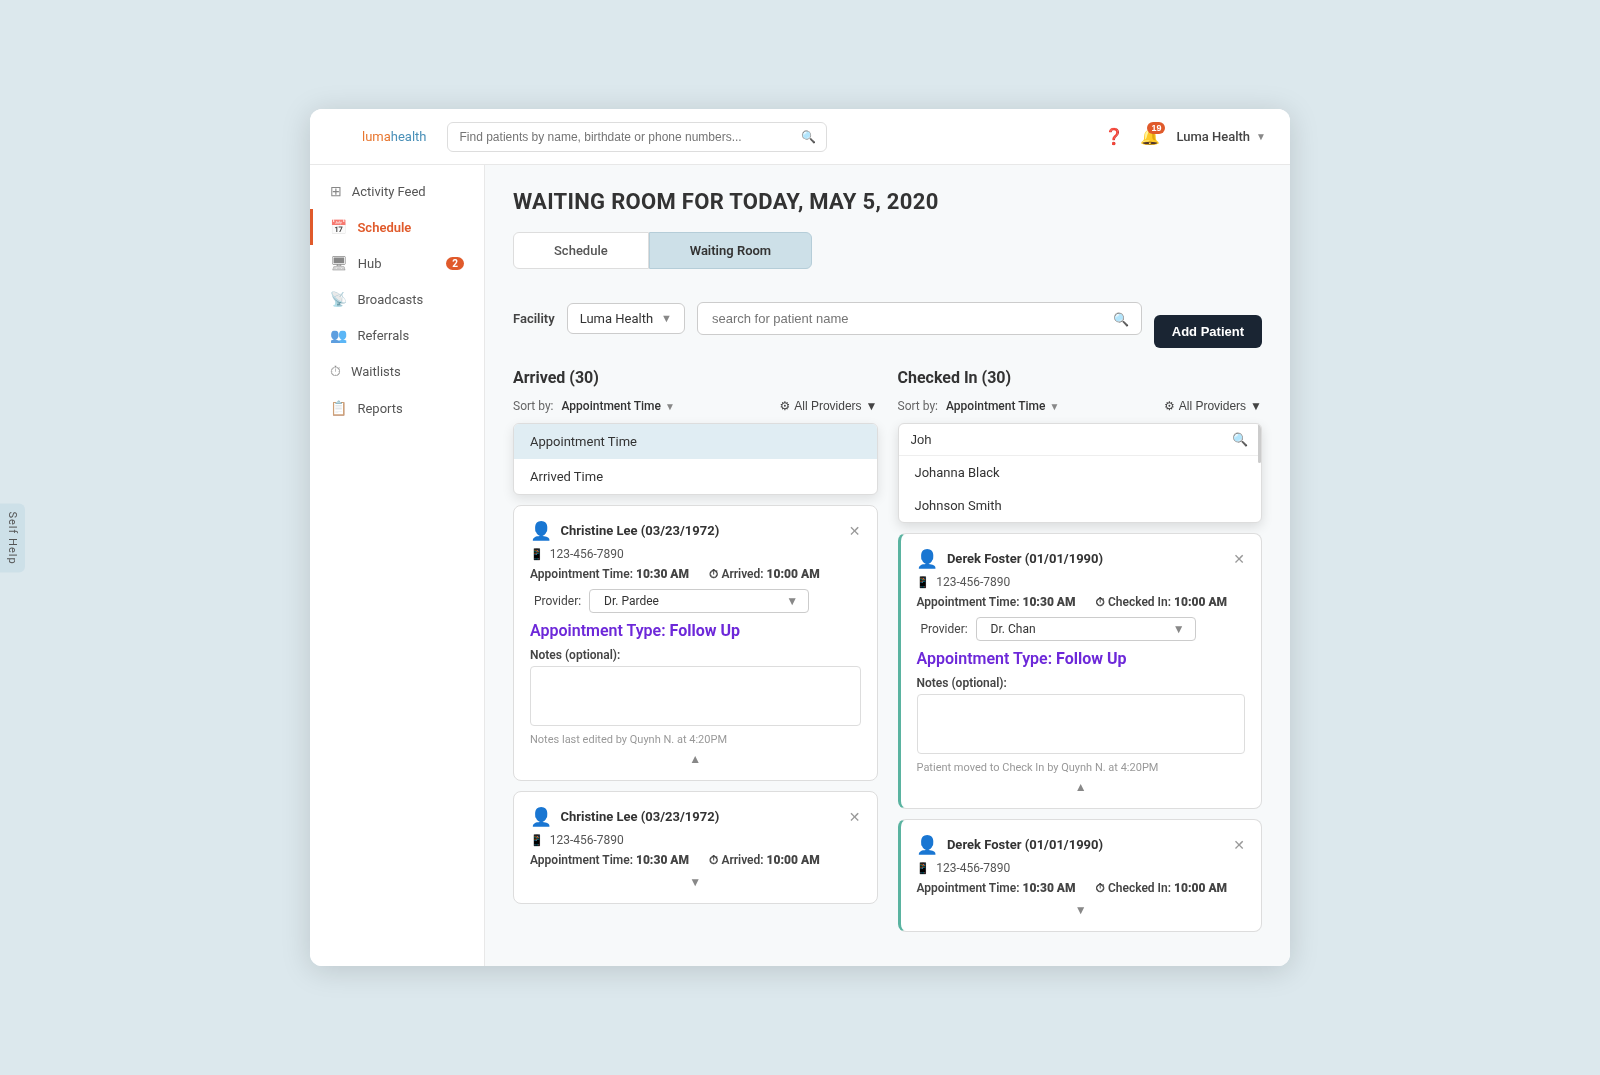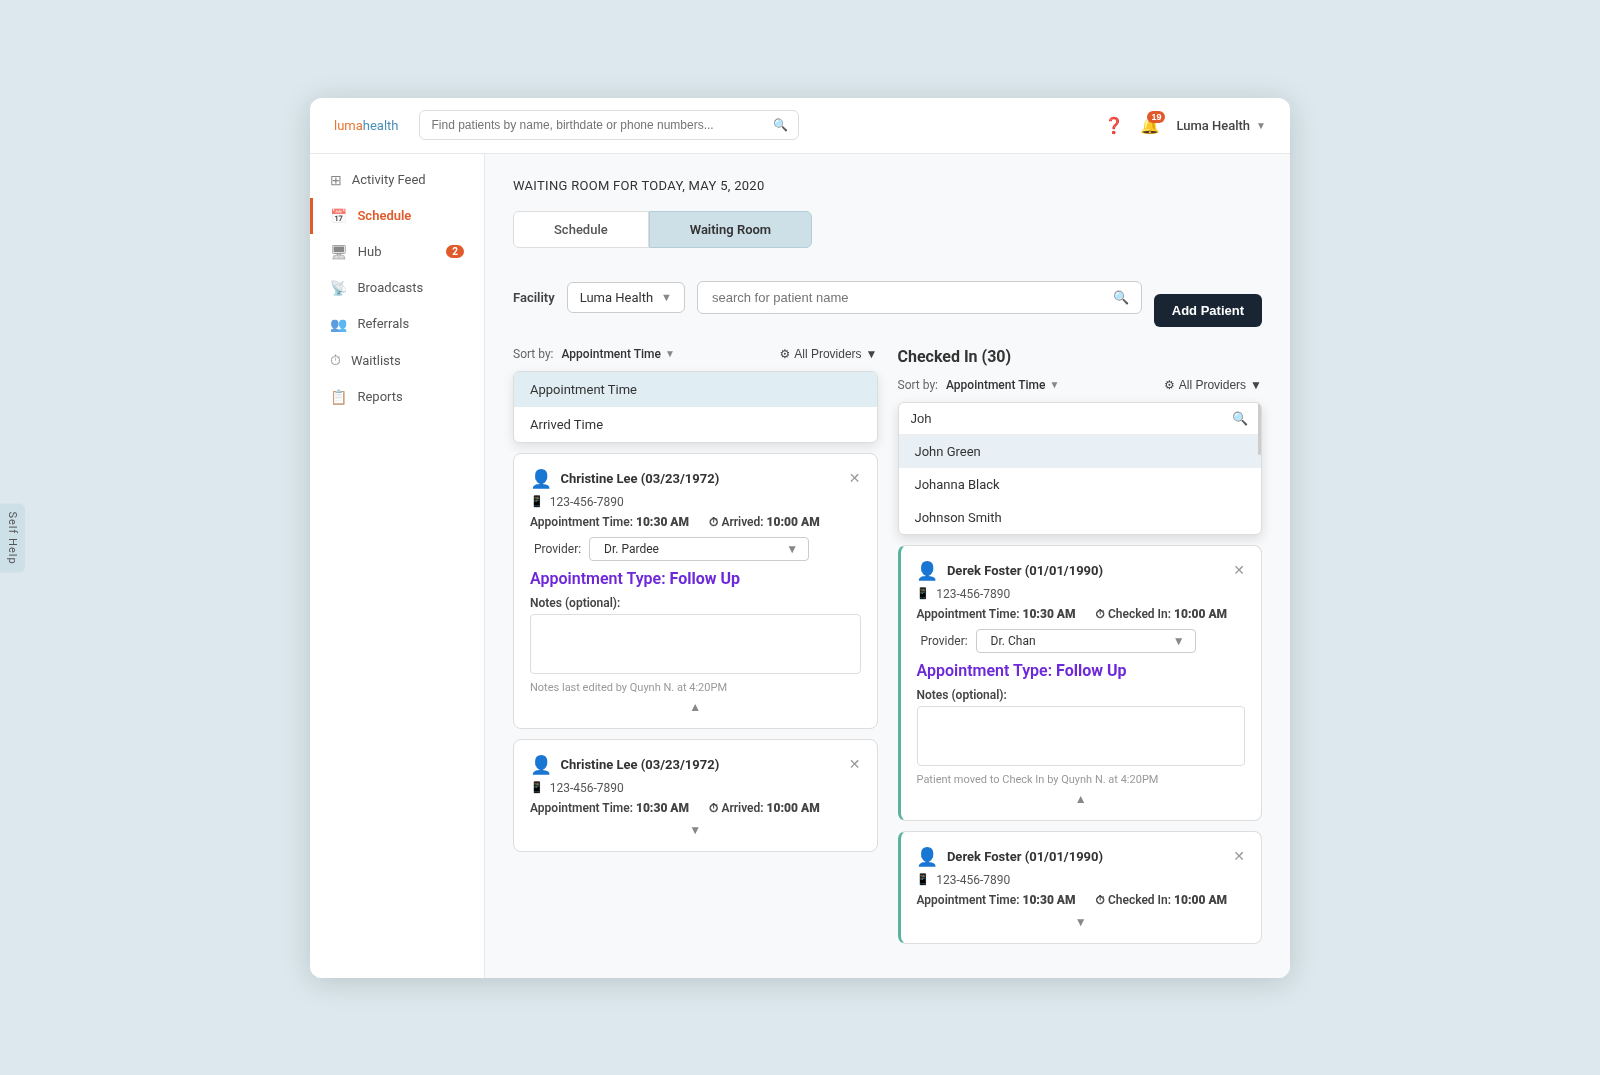--- a/index.html
+++ b/index.html
@@ -31,21 +31,21 @@
       height: 56px;
       border-bottom: 1px solid #e8e8e8;
       background: #fff;
       flex-shrink: 0;
     }
     .logo {
       display: flex;
       align-items: center;
       margin-right: 20px;
     }
-    .logo-luma { color: #e87730; }
+    .logo-luma { color: #e87730; margin-left: 28px; }
     .logo-health { color: #4a90b8; }
     .header-search {
       flex: 1;
       max-width: 380px;
       position: relative;
     }
     .header-search input {
       width: 100%;
       padding: 7px 32px 7px 12px;
       border: 1px solid #ddd;
@@ -147,22 +147,22 @@
     }
 
     
     .content {
       flex: 1;
       padding: 24px 28px;
       background: #f7f9fa;
       overflow-y: auto;
     }
     .page-title {
-      font-size: 13px;
-      font-weight: 400;
+      font-size: 22px;
+      font-weight: 700;
       color: #333;
       margin-bottom: 18px;
       letter-spacing: 0.3px;
     }
 
     
     .tabs {
       display: flex;
       margin-bottom: 20px;
     }
@@ -537,20 +537,24 @@
         <div class="patient-search">
           <input type="text" placeholder="search for patient name" style="">
           <span class="patient-search-icon">🔍</span>
         </div>
         <button class="add-patient-btn">Add Patient</button>
       </div>
 
       <div class="columns">
 
         <div class="column">
+          <div class="column-header">
+            <span>Arrived</span>
+            <span>(30)</span>
+          </div>
           <div class="sort-bar">
             <span>Sort by:</span>
             <div class="sort-select">
               <span>Appointment Time</span>
               <span class="arrow">▼</span>
             </div>
             <button class="filter-btn">
               <span>⚙</span>
               <span>All Providers</span>
               <span>▼</span>
@@ -646,23 +650,20 @@
               <span>All Providers</span>
               <span>▼</span>
             </button>
           </div>
 
           <div class="provider-dropdown" style="position:relative;">
             <div class="provider-search-row">
               <input class="provider-search-input" type="text" value="Joh" style="">
               <span class="provider-search-icon">🔍</span>
             </div>
-            <div class="provider-item selected">
-              <span>John Green</span>
-            </div>
             <div class="provider-item">
               <span>Johanna Black</span>
             </div>
             <div class="provider-item">
               <span>Johnson Smith</span>
             </div>
             <div class="provider-scrollbar"></div>
           </div>
 
           <div class="patient-card" style="border-left: 3px solid #5ab3a0;">

